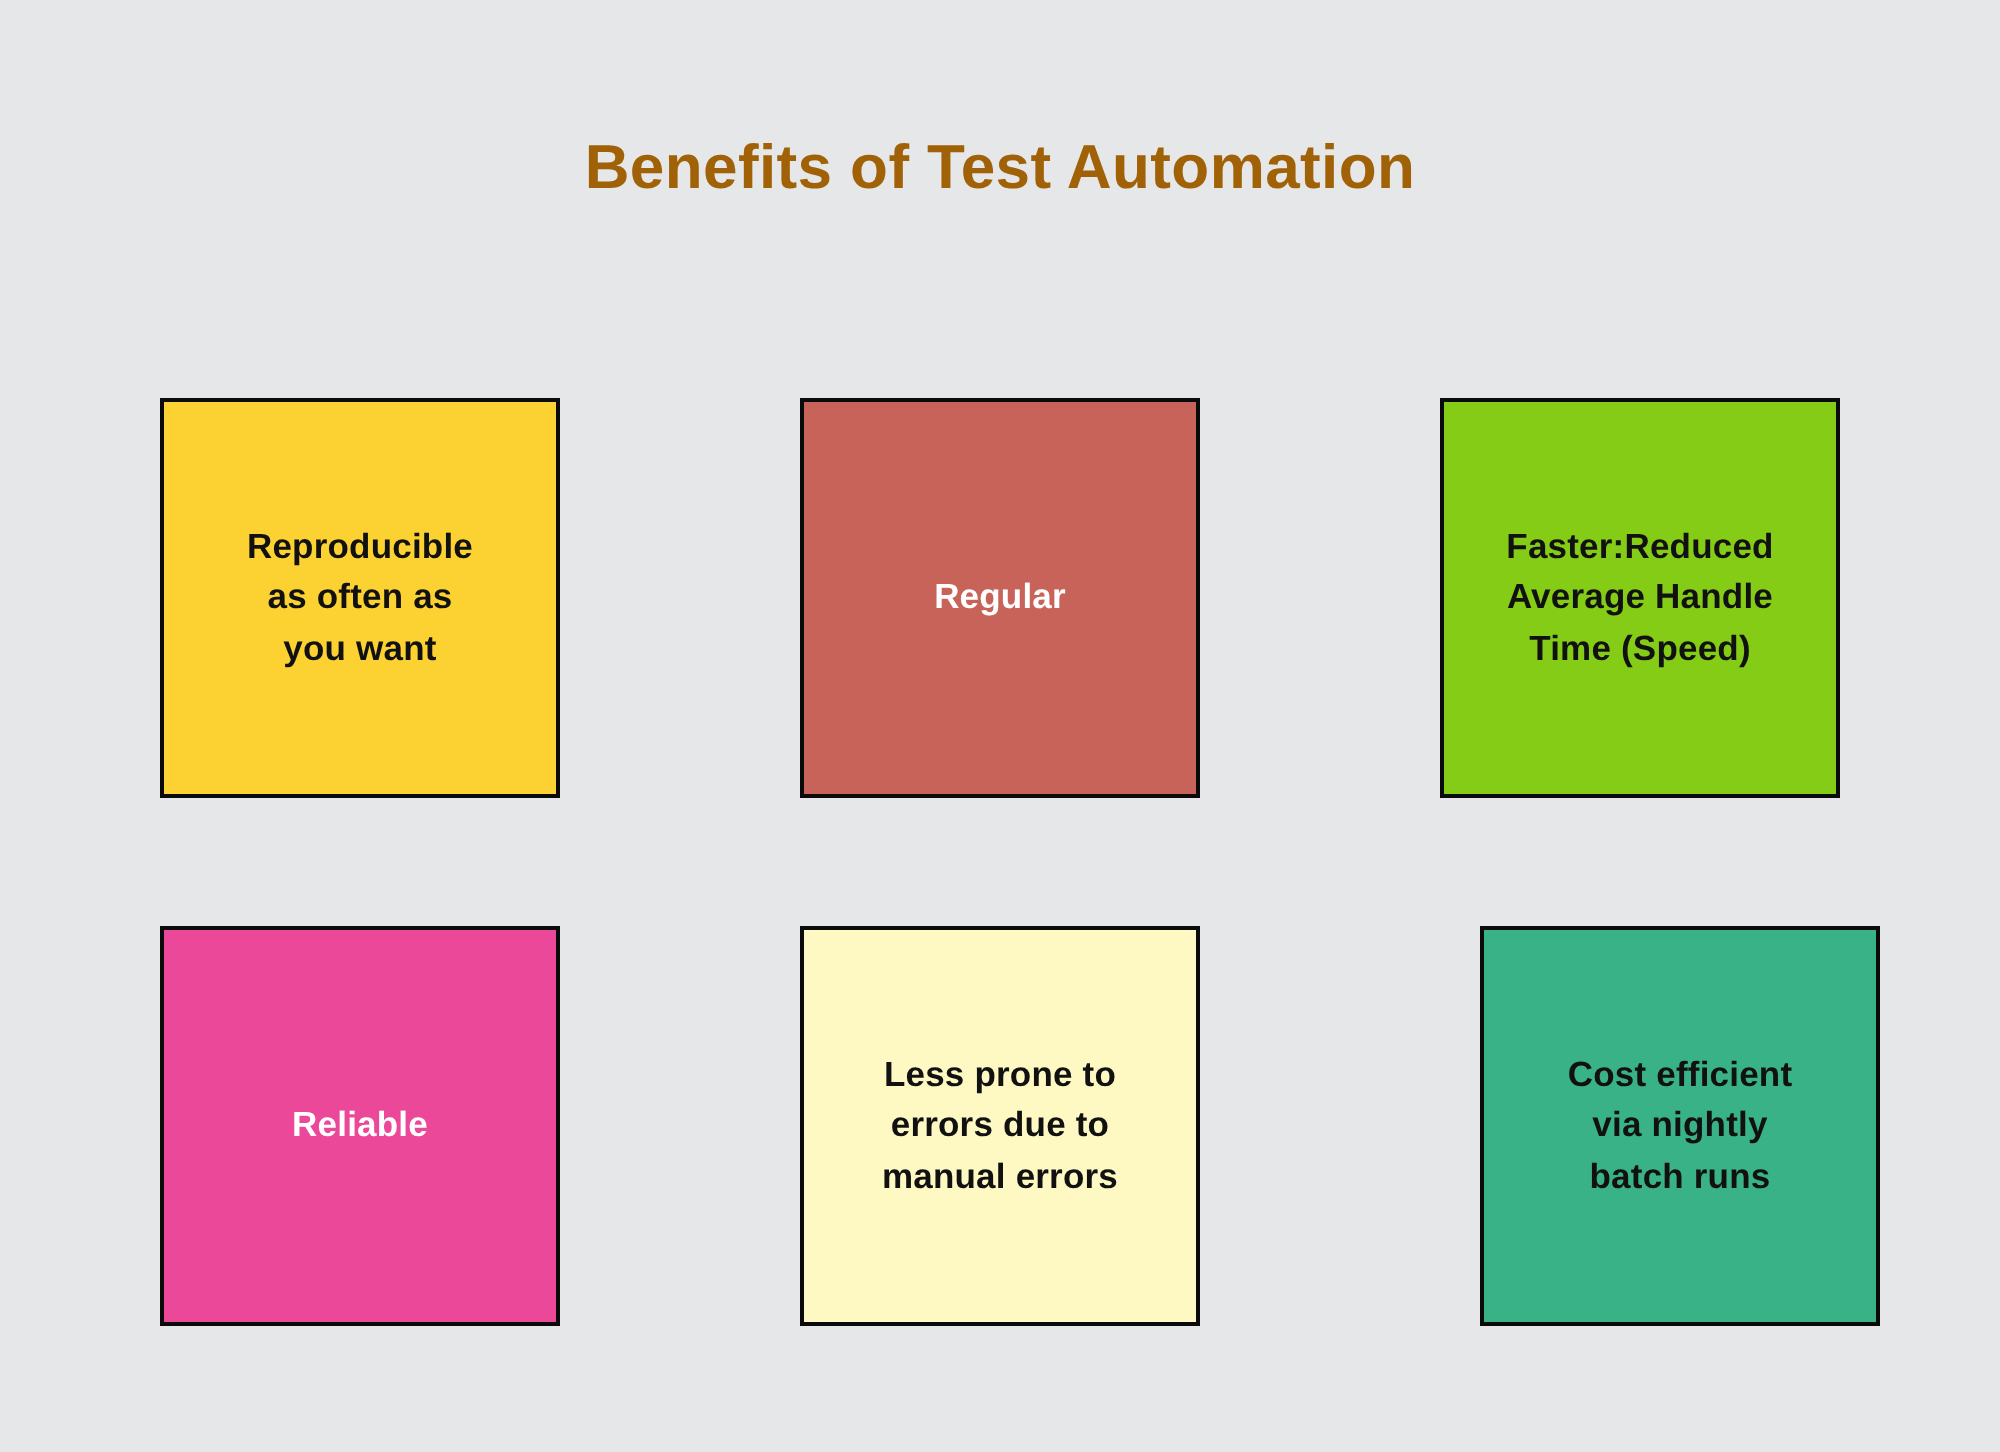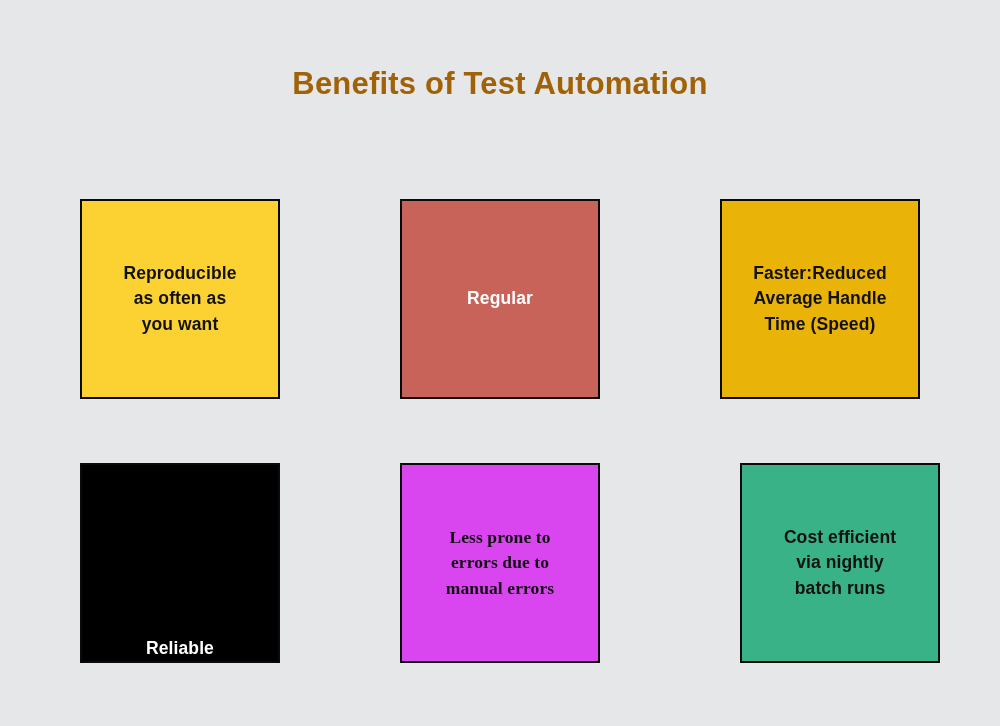--- a/index.html
+++ b/index.html
@@ -66,31 +66,31 @@
   <div class="benefit-card" style="background: rgb(252, 210, 50); border-color: rgb(10, 10, 10);">
     <span class="card-label" style="color: rgb(17, 17, 17);">Reproducible
 as often as
 you want</span>
   </div>
 
   <div class="benefit-card" style="background: rgb(200, 99, 90); border-color: rgb(10, 10, 10); align-items: center;">
     <span class="card-label" style="color: rgb(255, 255, 255);">Regular</span>
   </div>
 
-  <div class="benefit-card" style="background: #eab308; border-color: rgb(10, 10, 10);">
+  <div class="benefit-card" style="background: #84cc16; border-color: rgb(10, 10, 10);">
     <span class="card-label" style="color: rgb(17, 17, 17);">Faster:Reduced
 Average Handle
 Time (Speed)</span>
   </div>
 
-  <div class="benefit-card" style="background: #000000; border-color: rgb(10, 10, 10); align-items: flex-end;">
+  <div class="benefit-card" style="background: #ec4899; border-color: rgb(10, 10, 10);">
     <span class="card-label" style="color: rgb(255, 255, 255);">Reliable</span>
   </div>
 
-  <div class="benefit-card" style="background: #d946ef; border-color: rgb(10, 10, 10); font-family: Liberation Serif, serif;">
+  <div class="benefit-card" style="background: #fef9c3; border-color: rgb(10, 10, 10);">
     <span class="card-label" style="color: rgb(17, 17, 17);">Less prone to
 errors due to
 manual errors</span>
   </div>
 
   <div class="benefit-card" style="background: rgb(56, 178, 134); border-color: rgb(10, 10, 10); margin-left: 20px;">
     <span class="card-label" style="color: rgb(17, 17, 17);">Cost efficient
 via nightly
 batch runs</span>
   </div>

